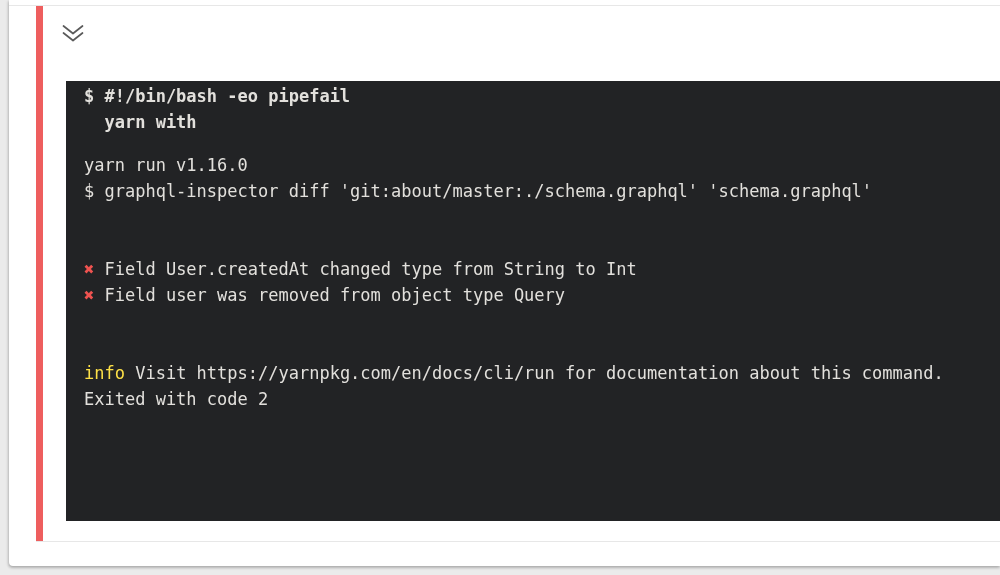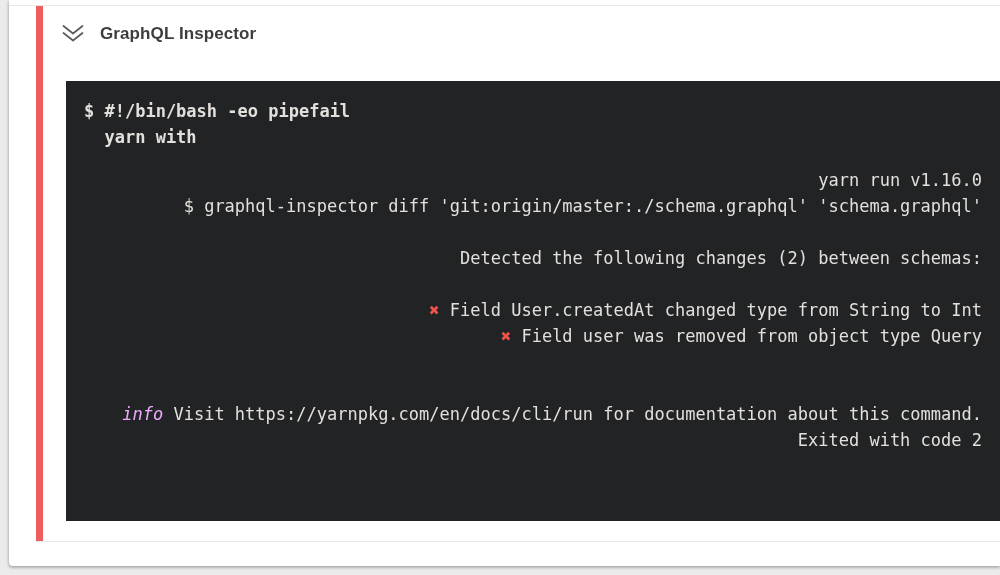--- a/index.html
+++ b/index.html
@@ -53,60 +53,58 @@
   }
   .terminal {
     position: absolute;
     left: 66px; top: 81px;
     width: 934px; height: 440px;
     background: #222325;
     color: #e2e0dc;
     font-family: "DejaVu Sans Mono", monospace;
     font-size: 17px;
     line-height: 26px;
-    padding: 17px 18px;
+    padding: 2px 18px;
     overflow: hidden;
   }
   .term-line {
     white-space: pre;
     min-height: 26px;
   }
   .cmd-block .term-line { font-weight: bold; }
-  .out-block { margin-top: 17px; text-align: right; }
+  .out-block { margin-top: 17px; }
   .badge-error { color: #ef5350; }
-  .badge-info  { color: #f0abfc; font-style: italic; }
+  .badge-info  { color: #fde047; }
 </style>
 </head>
 <body>
 
 <div class="panel"></div>
 <div class="top-divider"></div>
 <div class="fail-bar"></div>
 <div class="section-bottom-divider"></div>
 
 <div class="step-header">
   <span class="chevron-wrap">
     <svg width="26" height="24" viewBox="0 0 26 24">
       <path d="M3.5 4 L13 11.5 L22.5 4" fill="none" stroke="#5a5a5a" stroke-width="1.7" stroke-linecap="round" stroke-linejoin="round"></path>
       <path d="M3.5 11 L13 18.5 L22.5 11" fill="none" stroke="#5a5a5a" stroke-width="1.7" stroke-linecap="round" stroke-linejoin="round"></path>
     </svg>
   </span>
-  <span class="step-title">GraphQL Inspector</span>
 </div>
 
 <div class="terminal">
   <div class="cmd-block">
       <div class="term-line">$ #!/bin/bash -eo pipefail</div>
       <div class="term-line">  yarn with</div>
     </div>
   <div class="out-block">
       <div class="term-line">yarn run v1.16.0</div>
-      <div class="term-line">$ graphql-inspector diff 'git:origin/master:./schema.graphql' 'schema.graphql'</div>
+      <div class="term-line">$ graphql-inspector diff 'git:about/master:./schema.graphql' 'schema.graphql'</div>
       <div class="term-line">&nbsp;</div>
-      <div class="term-line">Detected the following changes (2) between schemas:</div>
       <div class="term-line">&nbsp;</div>
       <div class="term-line"><span class="badge-error">✖</span> Field User.createdAt changed type from String to Int</div>
       <div class="term-line"><span class="badge-error">✖</span> Field user was removed from object type Query</div>
       <div class="term-line">&nbsp;</div>
       <div class="term-line">&nbsp;</div>
       <div class="term-line"><span class="badge-info">info</span> Visit https://yarnpkg.com/en/docs/cli/run for documentation about this command.</div>
       <div class="term-line">Exited with code 2</div>
     </div>
 </div>
 

